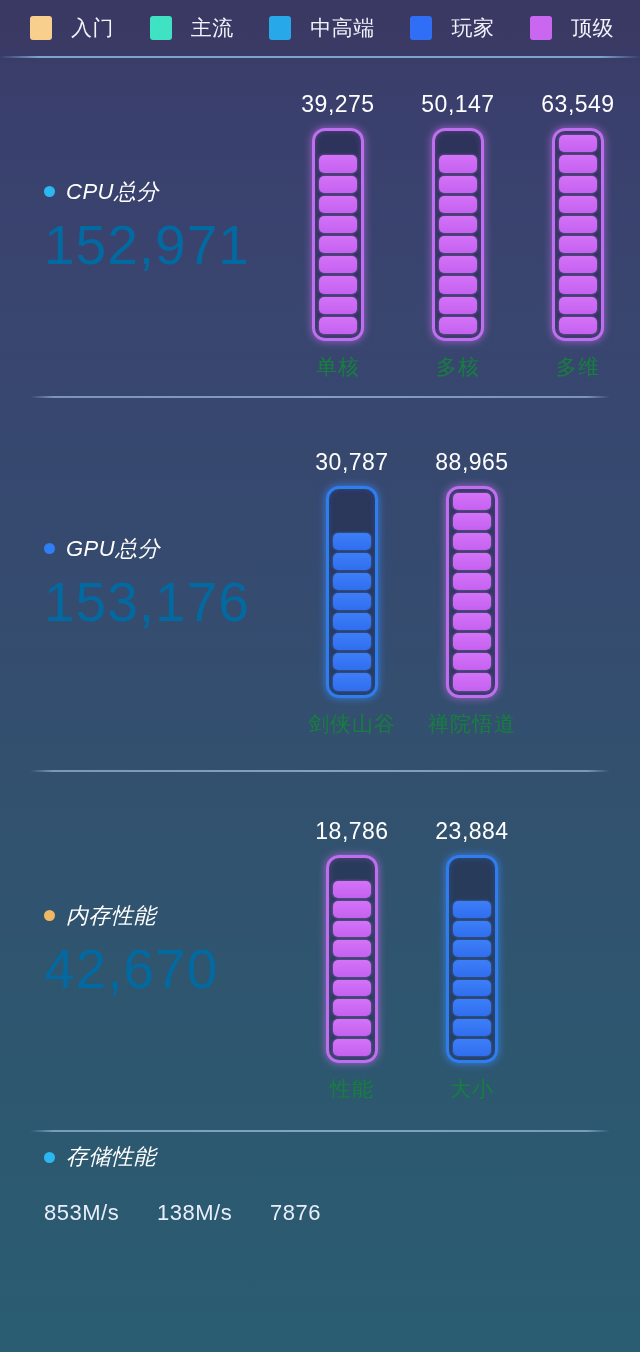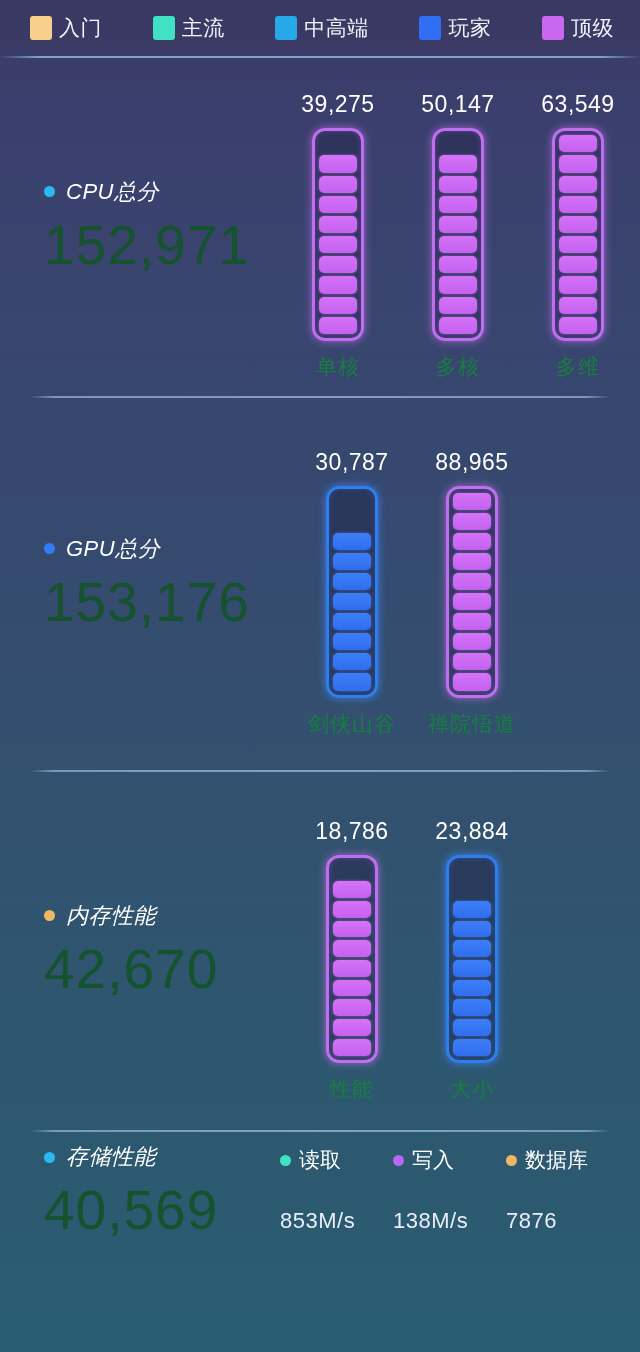--- a/index.html
+++ b/index.html
@@ -22,21 +22,21 @@
 
   
   .legend {
     height:56px;
     display:flex;
     align-items:center;
     justify-content:space-between;
     padding:0 26px 0 30px;
     background:rgba(58,56,100,0.55);
   }
-  .legend-item { display:flex; align-items:center; gap:7px; }
+  .legend-item { display:flex; align-items:center; gap:19px; }
   .legend-sw {
     width:22px; height:24px; border-radius:3px;
     display:block;
   }
   .legend-label { font-size:21px; letter-spacing:.5px; color:#f2f3fb; }
   .legend-rule {
     height:2px; width:100%;
     background:linear-gradient(90deg,rgba(120,160,220,0) 0%,rgba(150,195,240,.75) 6%,rgba(150,195,240,.75) 94%,rgba(120,160,220,0) 100%);
   }
 
@@ -60,21 +60,21 @@
   .summary {
     width:278px;
     padding-left:44px;
     display:flex; flex-direction:column; justify-content:center;
   }
   .summary-head { display:flex; align-items:center; gap:11px; margin-bottom:6px; }
   .dot { width:11px; height:11px; border-radius:50%; display:block; }
   .summary-title { font-size:22px; color:#ffffff; letter-spacing:.5px;font-style:italic; }
   .summary-value {
     font-size:55px; font-weight:300; letter-spacing:1px;
-    color:#14532d; line-height:1.18;
+    color:#0369a1; line-height:1.18;
   }
 
   
   .bars {
     flex:1;
     display:flex;
     align-items:center;
     padding-top:18px;
   }
   .bar-col {
@@ -306,45 +306,22 @@
   <div class="divider"></div>
 
   <div class="section sec-sto">
     <div class="sto-row">
       <div class="sto-main">
         <div class="summary-head">
           <span class="dot" id="sto-dot" style="background: rgb(43, 184, 240);"></span>
           <span class="summary-title">存储性能</span>
         </div>
       </div>
-      <div class="sto-metrics" id="sto-heads">
-          <div class="sto-metric">
-            <div class="sto-metric-head">
-              <span class="dot" style="background:#3fe3c3"></span>
-              <span class="sto-metric-name">读取</span>
-            </div>
-          </div>
-          <div class="sto-metric">
-            <div class="sto-metric-head">
-              <span class="dot" style="background:#b967f0"></span>
-              <span class="sto-metric-name">写入</span>
-            </div>
-          </div>
-          <div class="sto-metric">
-            <div class="sto-metric-head">
-              <span class="dot" style="background:#f0b765"></span>
-              <span class="sto-metric-name">数据库</span>
-            </div>
-          </div>
-        </div>
     </div>
     <div class="sto-row">
-      <div class="sto-main">
-        <div class="summary-value">40,569</div>
-      </div>
       <div class="sto-values" id="sto-vals">
           <div class="sto-metric">
             <div class="sto-metric-val">853M/s</div>
           </div>
           <div class="sto-metric">
             <div class="sto-metric-val">138M/s</div>
           </div>
           <div class="sto-metric">
             <div class="sto-metric-val">7876</div>
           </div>

